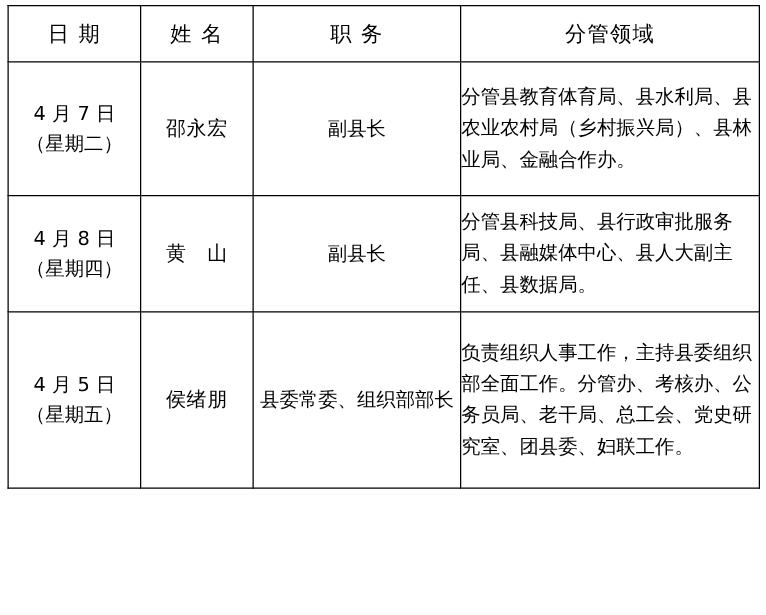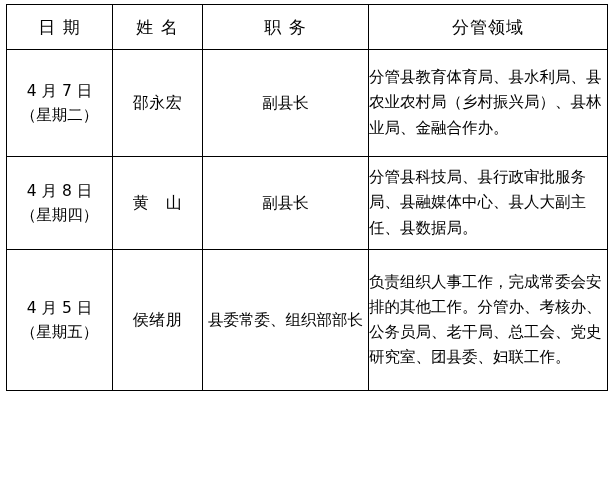--- a/index.html
+++ b/index.html
@@ -111,17 +111,17 @@
         <td class="cell-title">副县长</td>
         <td class="cell-area">分管县科技局、县行政审批服务局、县融媒体中心、县人大副主任、县数据局。</td>
       </tr>
       <tr class="row-4">
         <td class="cell-date">
           <div>4 月 5 日</div>
           <div>（星期五）</div>
         </td>
         <td class="cell-name">侯绪朋</td>
         <td class="cell-title">县委常委、组织部部长</td>
-        <td class="cell-area">负责组织人事工作，完成常委会安排的其他工作。分管办、考核办、公务员局、老干局、总工会、党史研究室、团县委、妇联工作。</td>
+        <td class="cell-area">负责组织人事工作，主持县委组织部全面工作。分管办、考核办、公务员局、老干局、总工会、党史研究室、团县委、妇联工作。</td>
       </tr>
     </tbody>
   </table>
 </div>
 
 </body></html>

